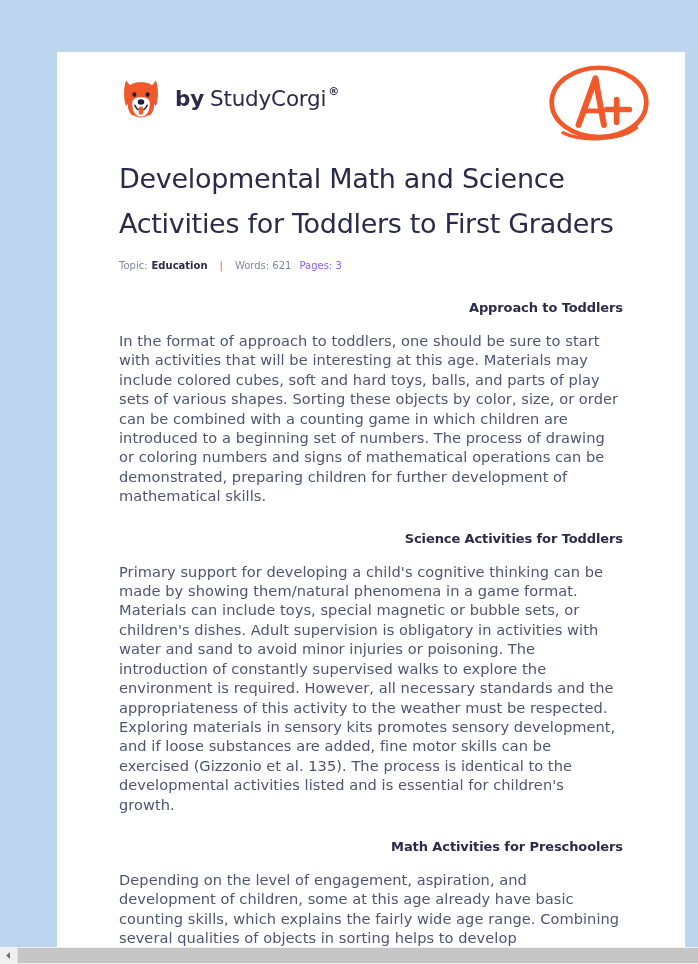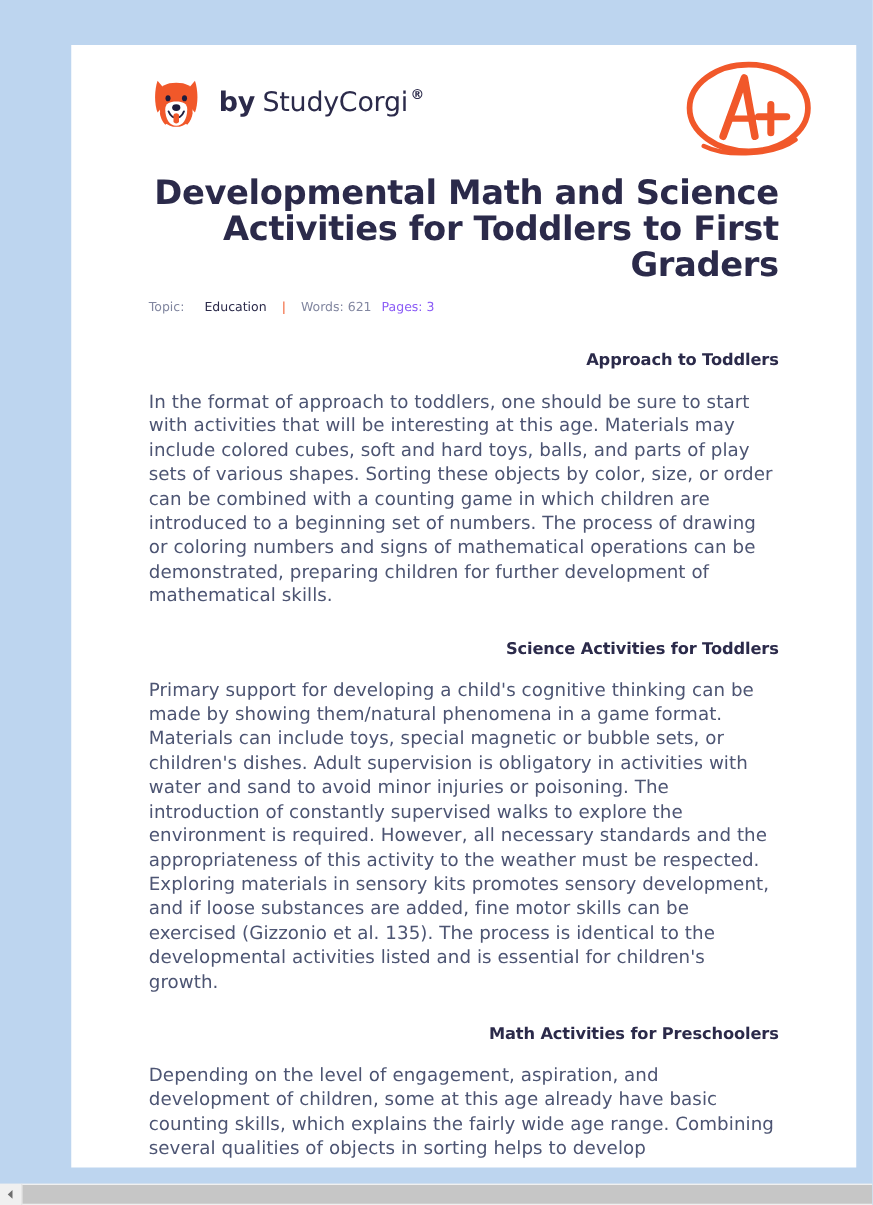--- a/index.html
+++ b/index.html
@@ -18,21 +18,21 @@
     width: 698px;
     height: 964px;
     background: #bdd5ef;
     overflow: hidden;
   }
 
   
   #doc-panel {
     position: absolute;
     left: 57px;
-    top: 36px;
+    top: 52px;
     width: 628px;
     height: 898px;
     background: #ffffff;
     overflow: hidden;
     box-sizing: border-box;
   }
 
   
   .header-band {
     position: relative;
@@ -98,42 +98,41 @@
 
   
   .article {
     padding: 0 62px 0 62px;
   }
 
   .doc-title {
     margin: 0;
     padding: 0;
     font-size: 27px;
-    line-height: 29px;
-    font-weight: 700;
+    line-height: 45px;
+    font-weight: 400;
     color: #2b2a4a;
     letter-spacing: -0.3px;
-    text-align: right;
   }
 
   .meta-line {
     margin-top: 14px;
     font-size: 10px;
     color: #8287a0;
     display: flex;
     align-items: baseline;
     flex-wrap: nowrap;
     white-space: nowrap;
   }
 
   .meta-label { color: #8287a0; }
   .meta-topic {
     color: #2b2a4a;
-    font-weight: 400;
-    margin-left: 16px;
+    font-weight: 700;
+    margin-left: 4px;
   }
   .meta-sep {
     color: #f1582a;
     margin: 0 12px;
   }
   .meta-words { color: #8287a0; }
   .meta-pages { color: #8b5cf6; margin-left: 8px; }
 
   .section-heading {
     margin: 26px 0 0 0;

